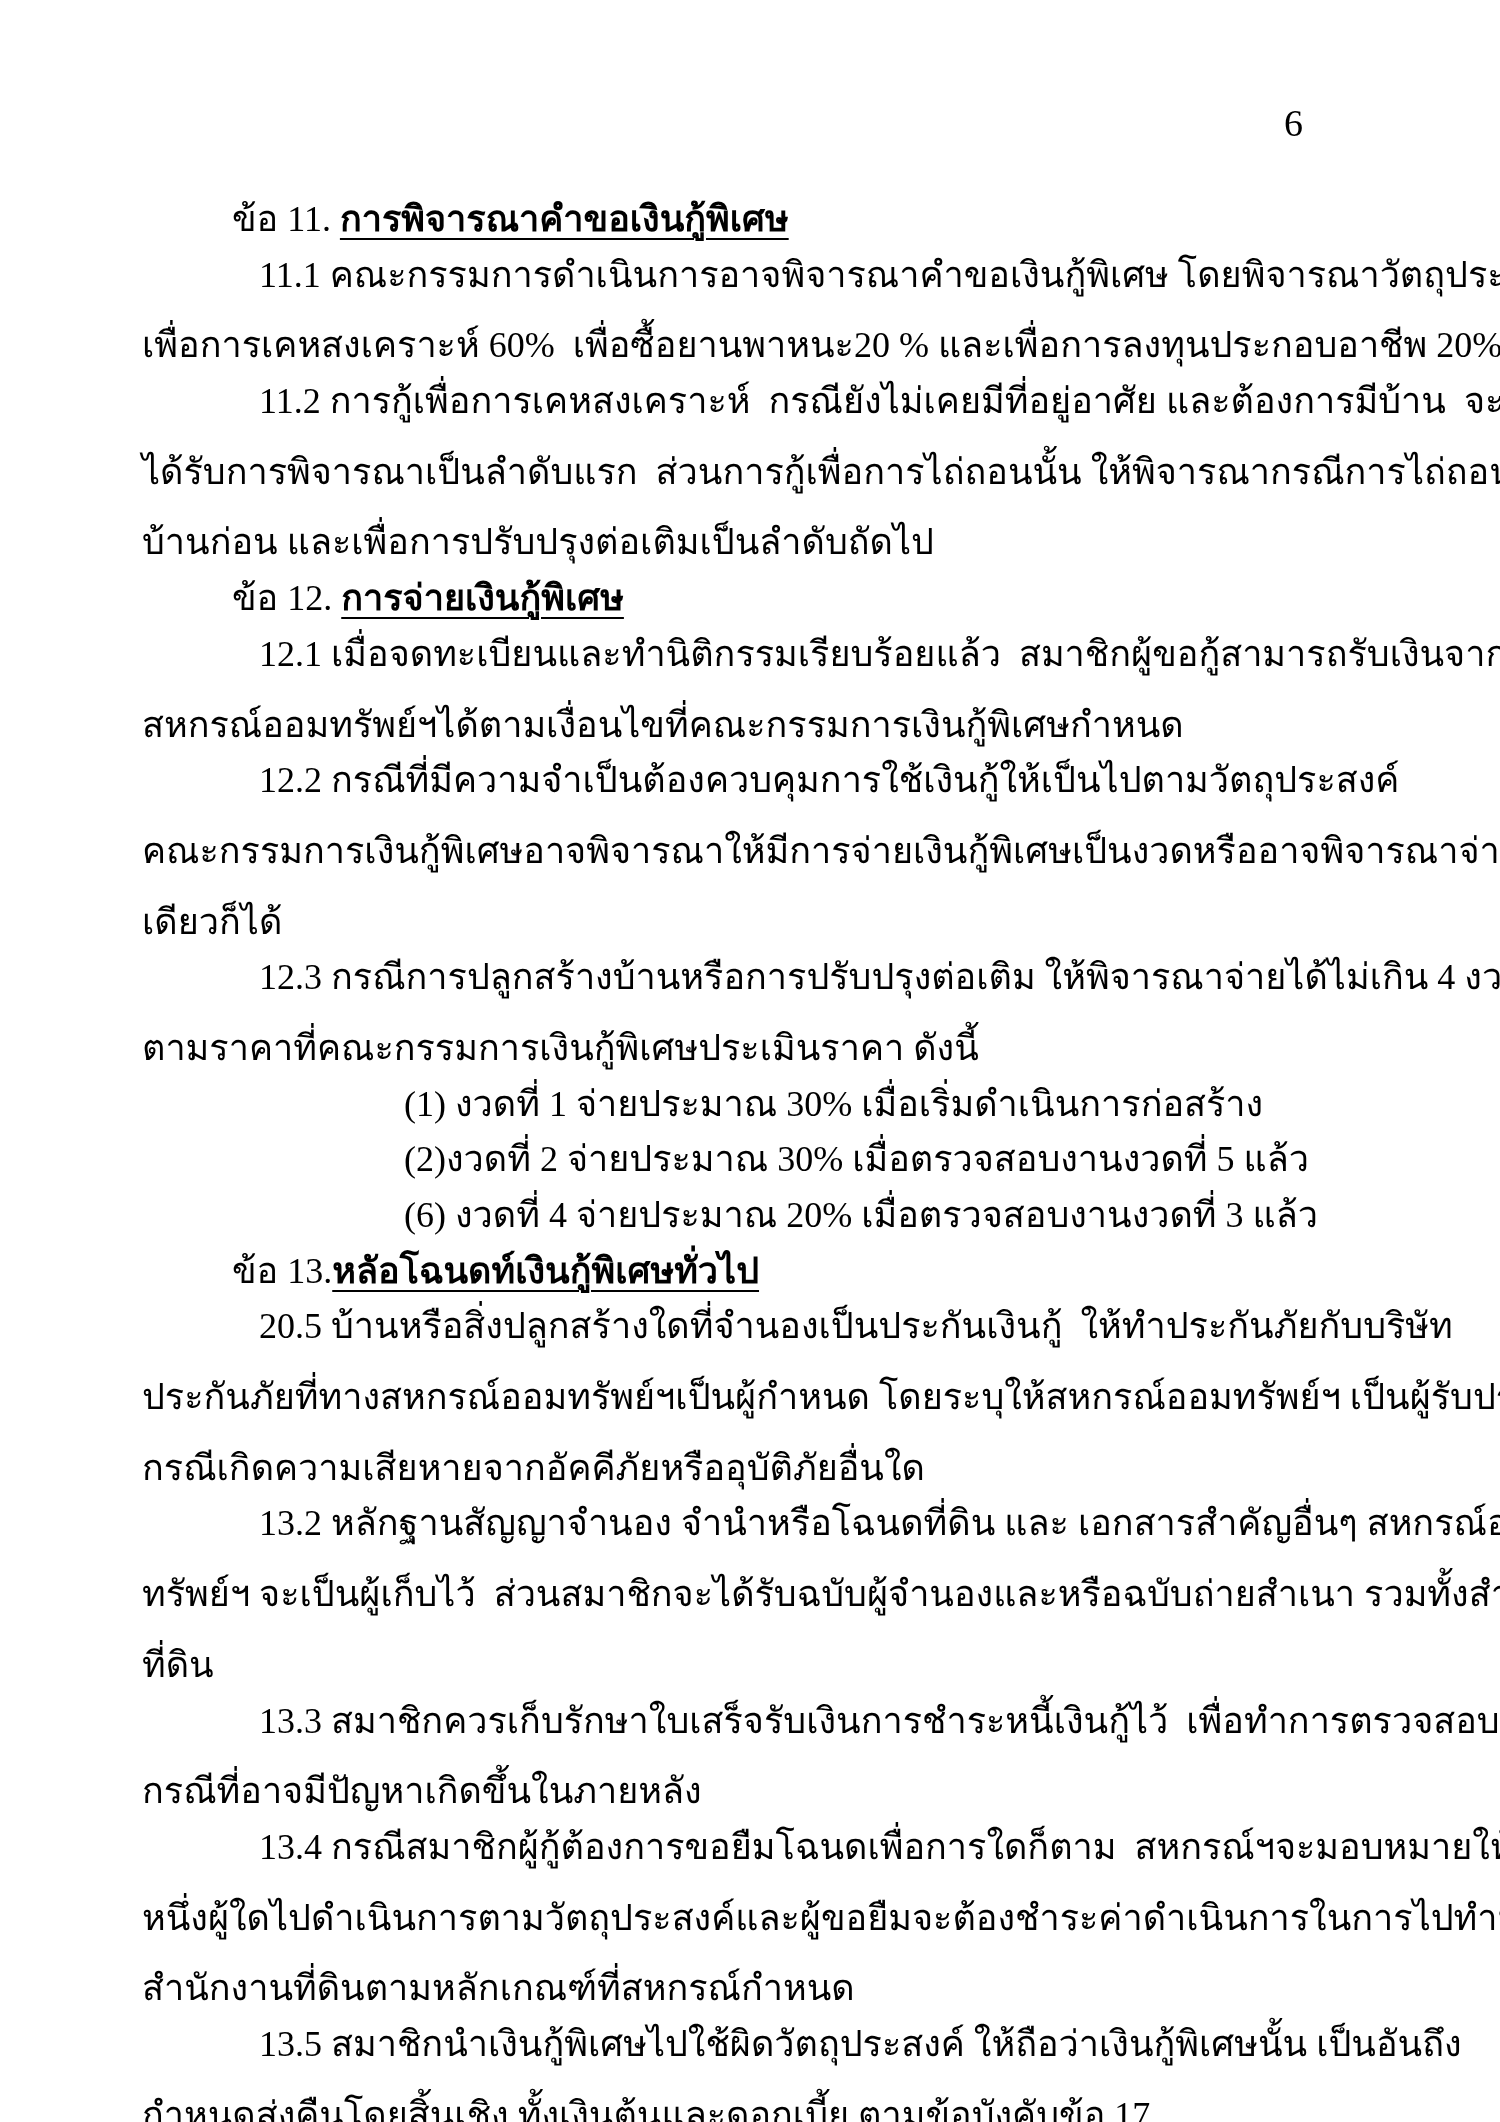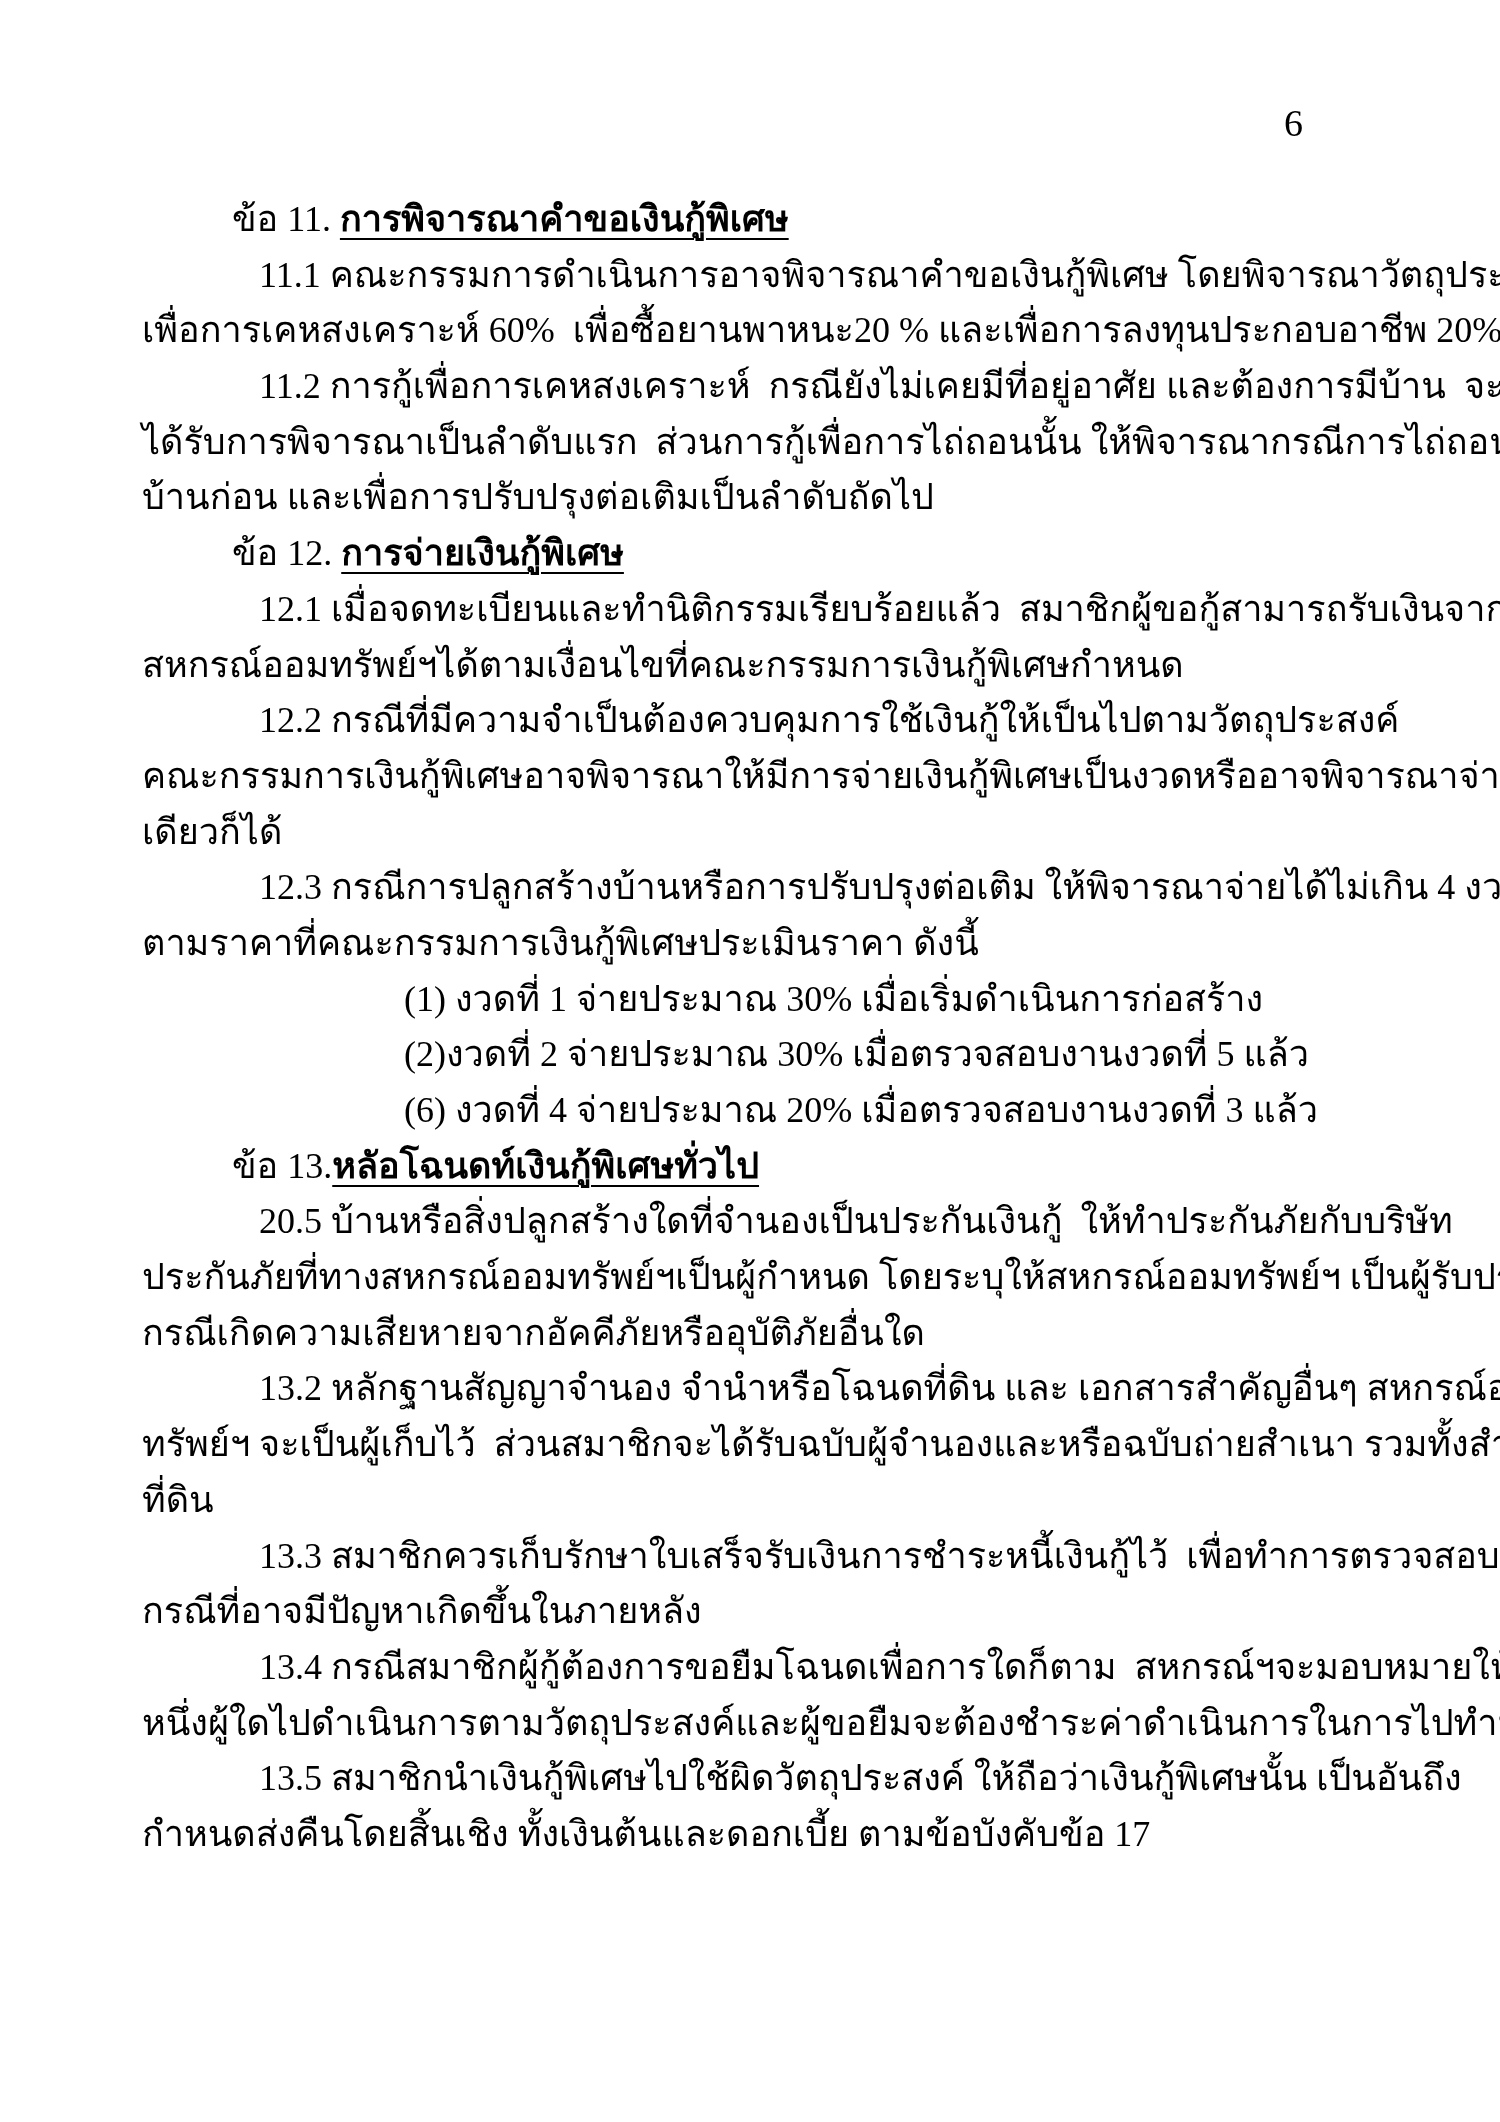--- a/index.html
+++ b/index.html
@@ -34,21 +34,21 @@
     height: 55.7px;
     line-height: 55.7px;
     font-size: 36px;
     white-space: pre;   
     font-family: Liberation Serif, serif;
   }
 
   
   .l-heading { padding-left: 90px; }
   .l-para    { padding-left: 117px; }
-  .l-flush   { padding-left: 0; }
+  .l-flush   { padding-left: 0; margin-top: 15px; }
   .l-list    { padding-left: 262px; }
 
   .heading-title {
     font-weight: bold;
     text-decoration: underline;
     text-decoration-thickness: 2px;
     text-underline-offset: 7px;
   }
 </style>
 </head>
@@ -78,16 +78,17 @@
       <div class="doc-line l-para">20.5 บ้านหรือสิ่งปลูกสร้างใดที่จำนองเป็นประกันเงินกู้  ให้ทำประกันภัยกับบริษัท</div>
       <div class="doc-line l-flush">ประกันภัยที่ทางสหกรณ์ออมทรัพย์ฯเป็นผู้กำหนด โดยระบุให้สหกรณ์ออมทรัพย์ฯ เป็นผู้รับประโยชน์</div>
       <div class="doc-line l-flush">กรณีเกิดความเสียหายจากอัคคีภัยหรืออุบัติภัยอื่นใด</div>
       <div class="doc-line l-para">13.2 หลักฐานสัญญาจำนอง จำนำหรือโฉนดที่ดิน และ เอกสารสำคัญอื่นๆ สหกรณ์ออม</div>
       <div class="doc-line l-flush">ทรัพย์ฯ จะเป็นผู้เก็บไว้  ส่วนสมาชิกจะได้รับฉบับผู้จำนองและหรือฉบับถ่ายสำเนา รวมทั้งสำเนาโฉนด</div>
       <div class="doc-line l-flush">ที่ดิน</div>
       <div class="doc-line l-para">13.3 สมาชิกควรเก็บรักษาใบเสร็จรับเงินการชำระหนี้เงินกู้ไว้  เพื่อทำการตรวจสอบ</div>
       <div class="doc-line l-flush">กรณีที่อาจมีปัญหาเกิดขึ้นในภายหลัง</div>
       <div class="doc-line l-para">13.4 กรณีสมาชิกผู้กู้ต้องการขอยืมโฉนดเพื่อการใดก็ตาม  สหกรณ์ฯจะมอบหมายให้ผู้</div>
       <div class="doc-line l-flush">หนึ่งผู้ใดไปดำเนินการตามวัตถุประสงค์และผู้ขอยืมจะต้องชำระค่าดำเนินการในการไปทำนิติกรรมที่</div>
+      <div class="doc-line l-flush">สำนักงานที่ดินตามหลักเกณฑ์ที่สหกรณ์กำหนด</div>
       <div class="doc-line l-para">13.5 สมาชิกนำเงินกู้พิเศษไปใช้ผิดวัตถุประสงค์ ให้ถือว่าเงินกู้พิเศษนั้น เป็นอันถึง</div>
       <div class="doc-line l-flush">กำหนดส่งคืนโดยสิ้นเชิง ทั้งเงินต้นและดอกเบี้ย ตามข้อบังคับข้อ 17</div>
     </div>
 </div>
 
 </body></html>

